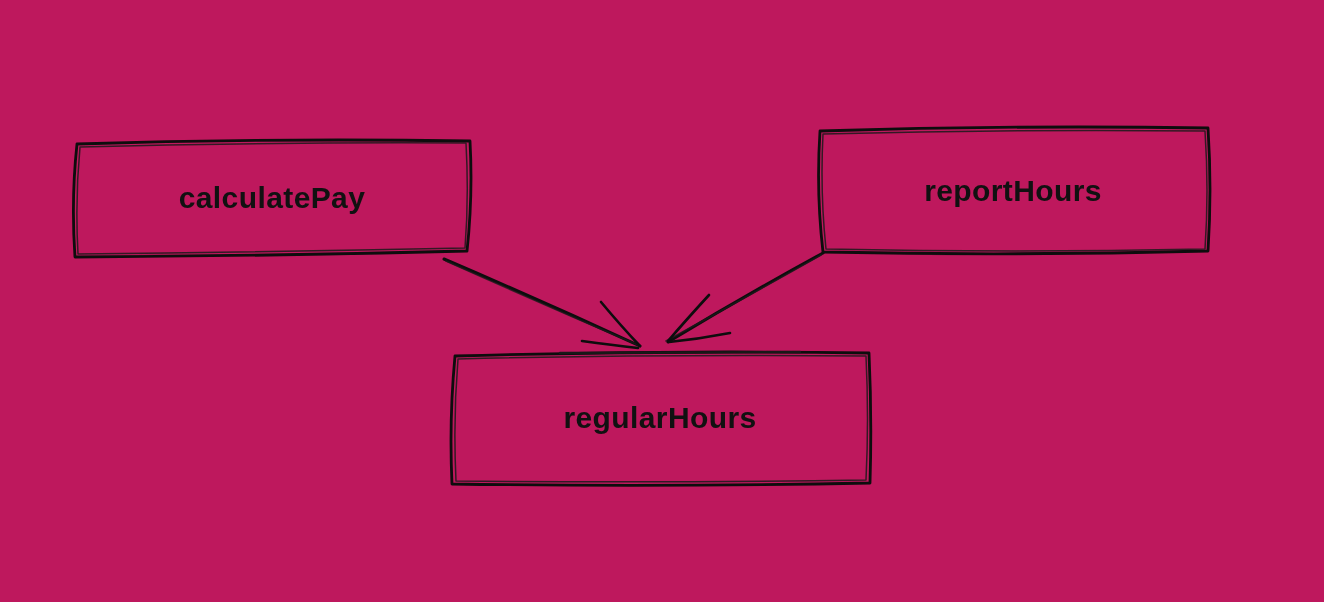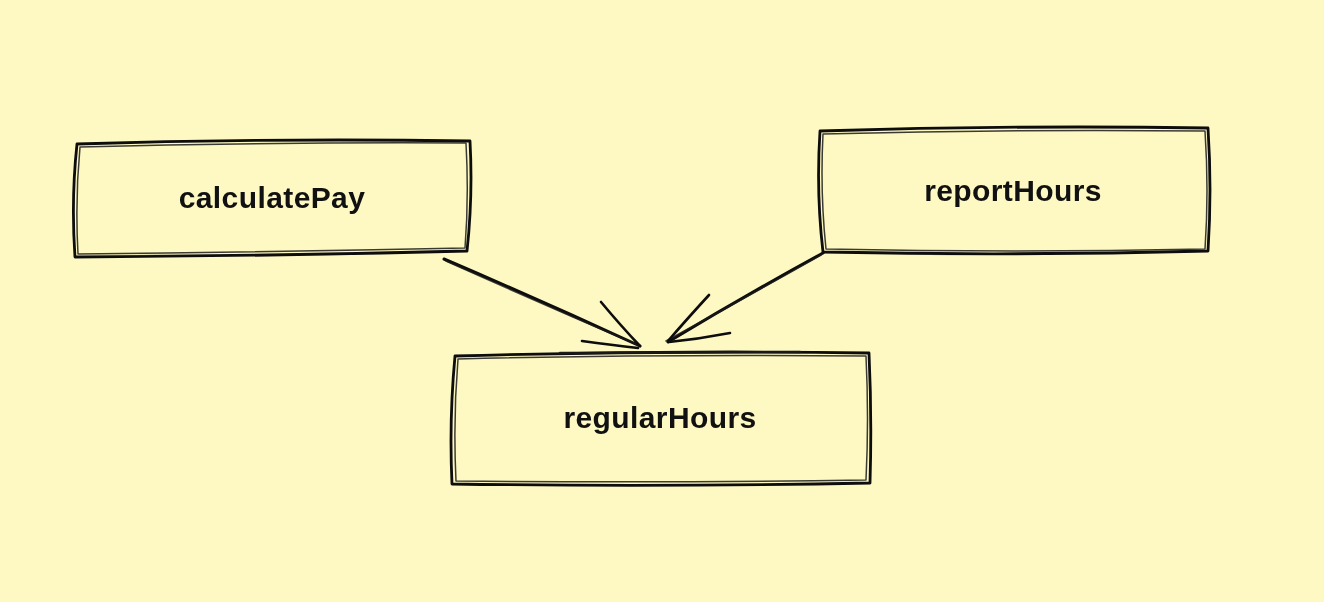--- a/index.html
+++ b/index.html
@@ -4,21 +4,21 @@
 <style>
   html, body {
     margin: 0;
     padding: 0;
     background: #ffffff;
   }
   .stage {
     position: relative;
     width: 1324px;
     height: 602px;
-    background: #fef9c3;
+    background: #be185d;
     overflow: hidden;
   }
   svg {
     display: block;
   }
   .sketch {
     fill: none;
     stroke: #0d0d0d;
     stroke-width: 2.8;
     stroke-linecap: round;

